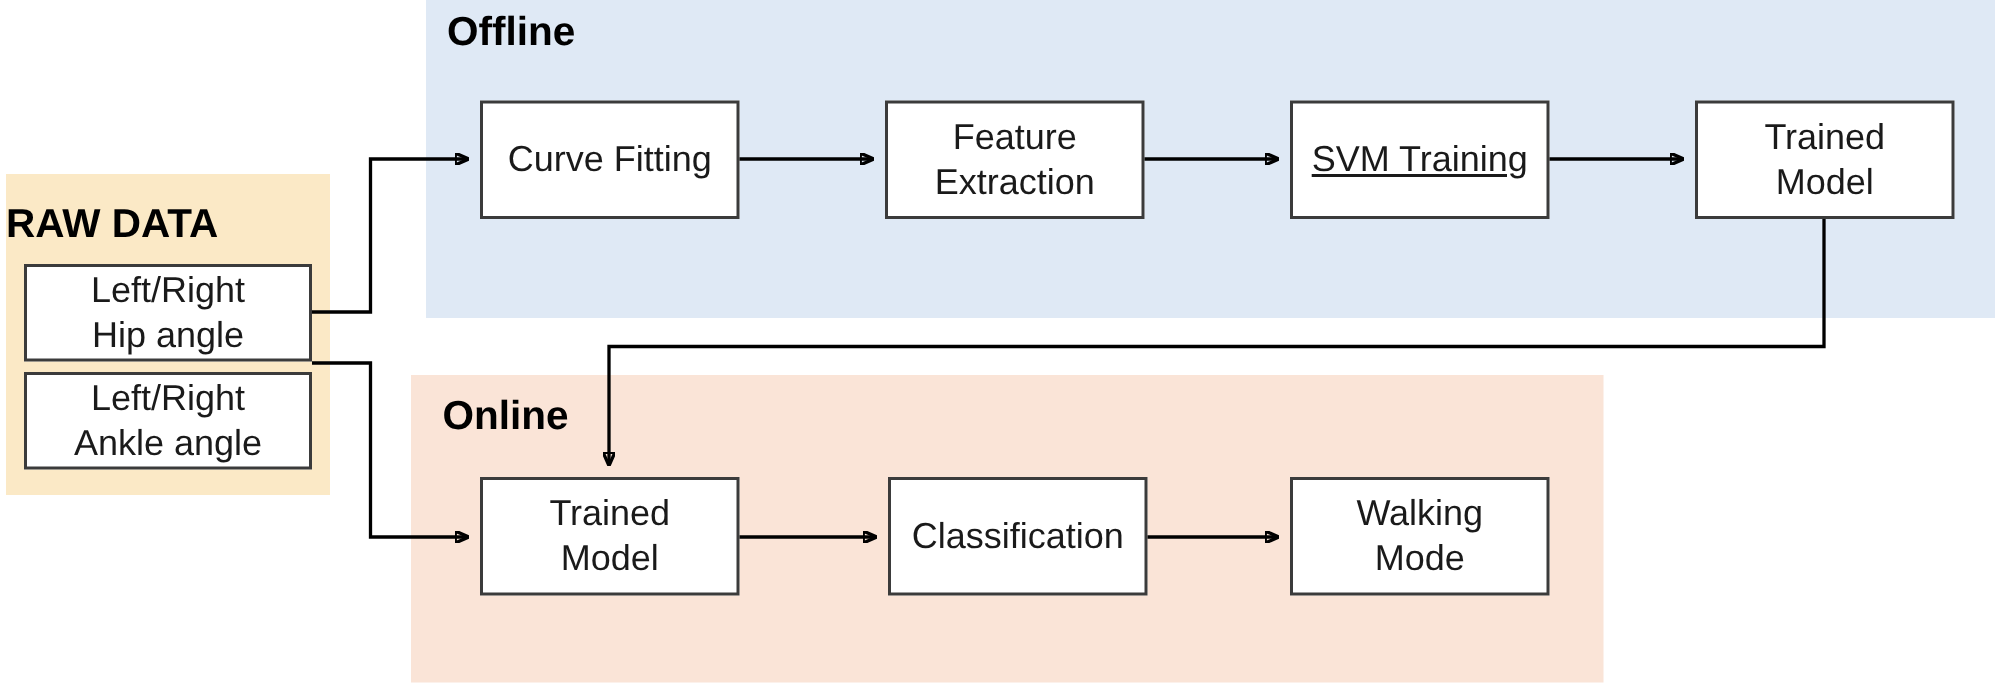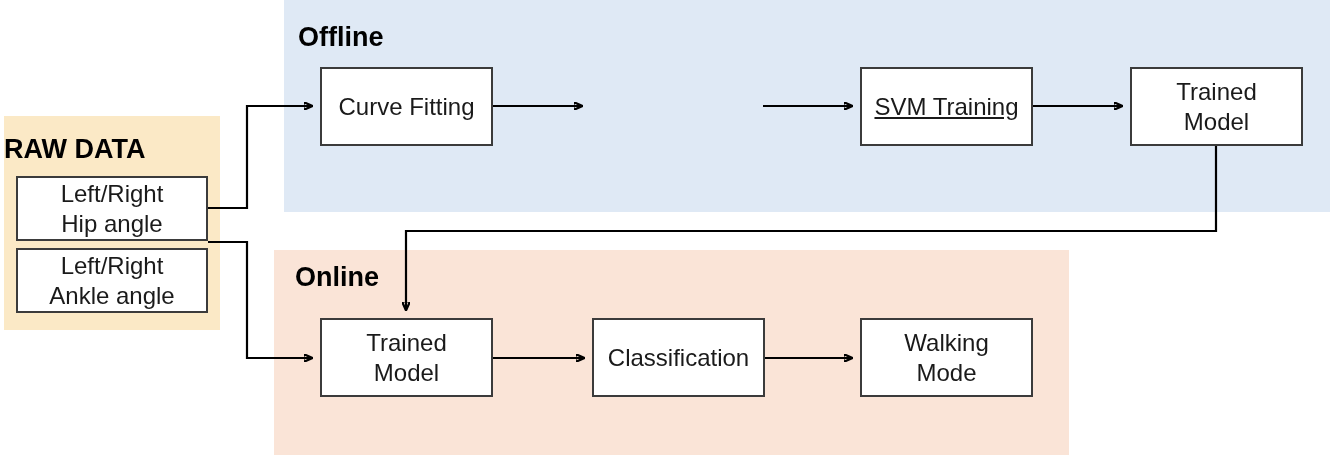--- a/index.html
+++ b/index.html
@@ -67,39 +67,43 @@
     stroke: #000000;
     stroke-width: 2.2;
   }
 </style>
 </head>
 <body>
 
 <div id="canvas">
 
   <div class="panel" style="left:284px; top:0px; width:1046px; height:212px; background:#dfe9f5;"></div>
-  <div class="panel-label" style="left:298px; top:22px;">Offline</div>
+  <div class="panel-label" style="left:298px; top:6px;">Offline</div>
 
   <div class="panel" style="left:274px; top:250px; width:795px; height:205px; background:#fae4d7;"></div>
   <div class="panel-label" style="left:295px; top:262px;text-align:right;">Online</div>
 
   <div class="panel" style="left:4px; top:116px; width:216px; height:214px; background:#fbe9c6;"></div>
   <div class="raw-title" style="left:4px; top:134px; width:216px;">RAW DATA</div>
 
   <div class="node" style="left:16px; top:176px; width:192px; height:65px;">
     <span class="node-text">Left/Right
 Hip angle</span>
   </div>
   <div class="node" style="left:16px; top:248px; width:192px; height:65px;">
     <span class="node-text">Left/Right
 Ankle angle</span>
   </div>
 
   <div class="node" style="left:320px; top:67px; width:173px; height:79px;">
     <span class="node-text">Curve Fitting</span>
+  </div>
+  <div class="node" style="left:590px; top:67px; width:173px; height:79px;">
+    <span class="node-text">Feature
+Extraction</span>
   </div>
   <div class="node" style="left:860px; top:67px; width:173px; height:79px;text-decoration:underline;">
     <span class="node-text">SVM Training</span>
   </div>
   <div class="node" style="left:1130px; top:67px; width:173px; height:79px;">
     <span class="node-text">Trained
 Model</span>
   </div>
 
   <div class="node" style="left:320px; top:318px; width:173px; height:79px;">

